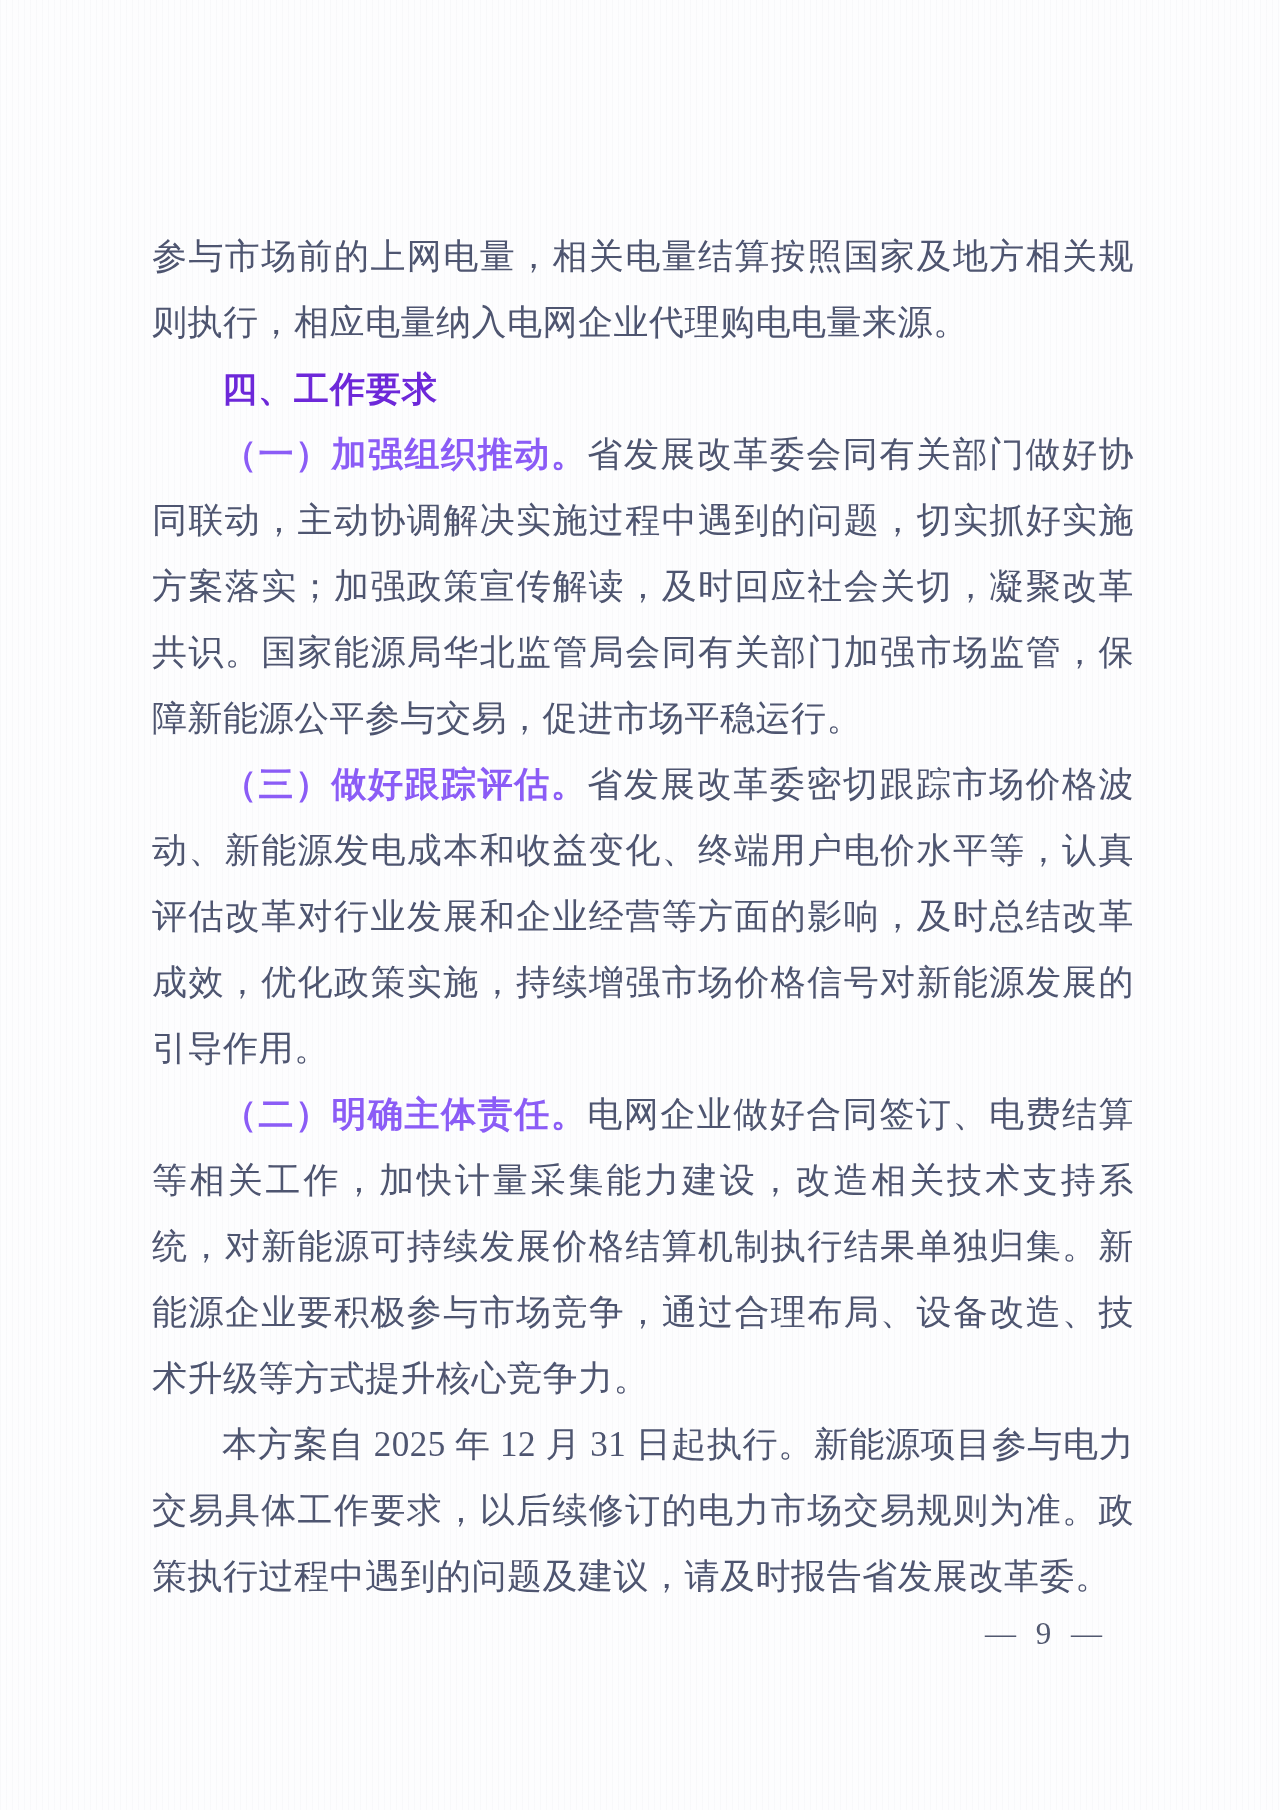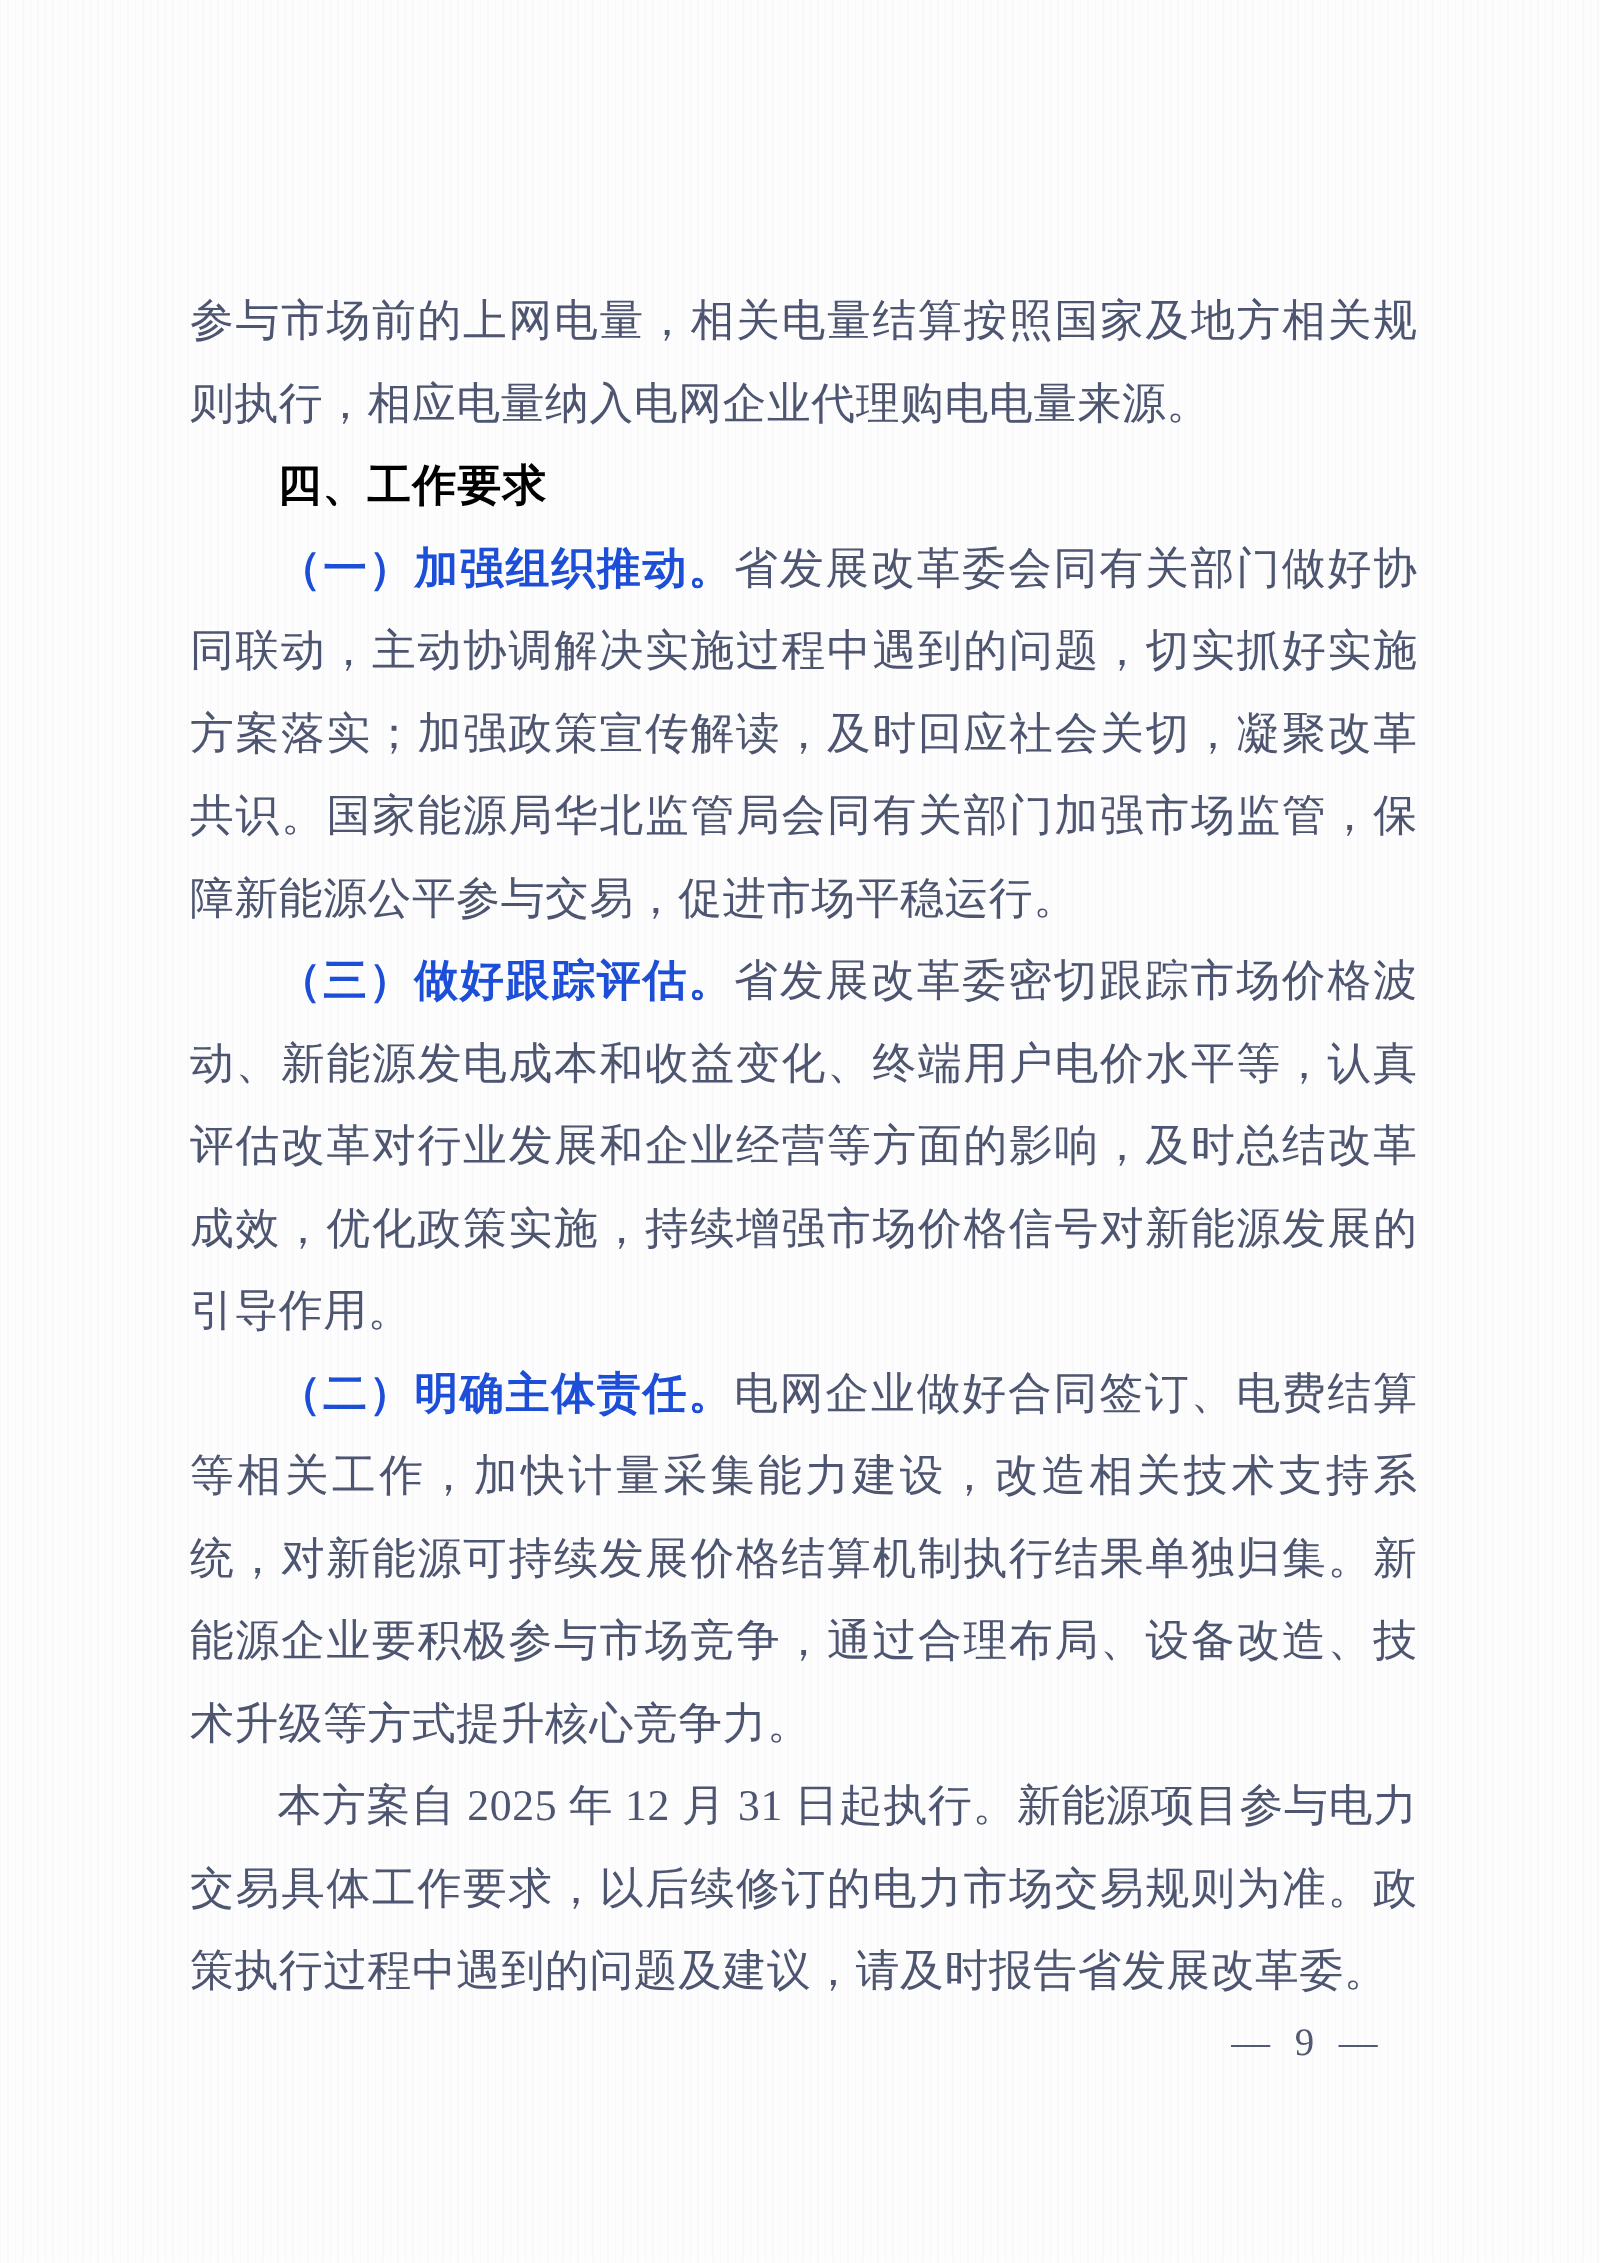--- a/index.html
+++ b/index.html
@@ -39,27 +39,27 @@
     margin: 0;
     text-indent: 2em;
   }
   .para.no-indent {
     text-indent: 0;
   }
   .section-heading {
     margin: 0;
     text-indent: 2em;
     font-weight: bold;
-    color: #000000;
+    color: #6d28d9;
     font-family: "Liberation Sans", sans-serif;
     letter-spacing: 1px;
   }
   .para-lead {
     font-weight: bold;
-    color: #1d4ed8;
+    color: #8b5cf6;
   }
   .footer-page-number {
     position: absolute;
     top: 1616px;
     right: 172px;
     font-size: 31px;
     color: #525970;
     letter-spacing: 6px;
     font-family: "Liberation Serif", serif;
   }

